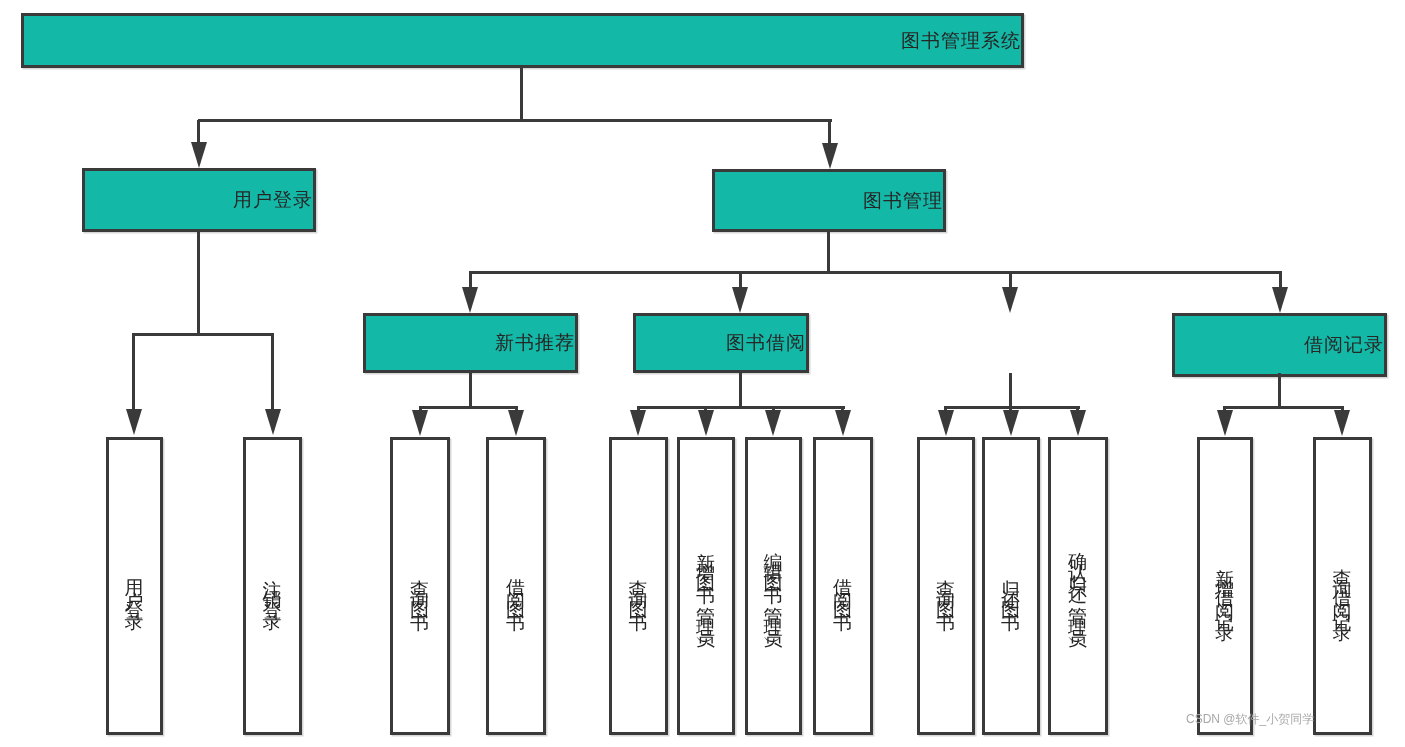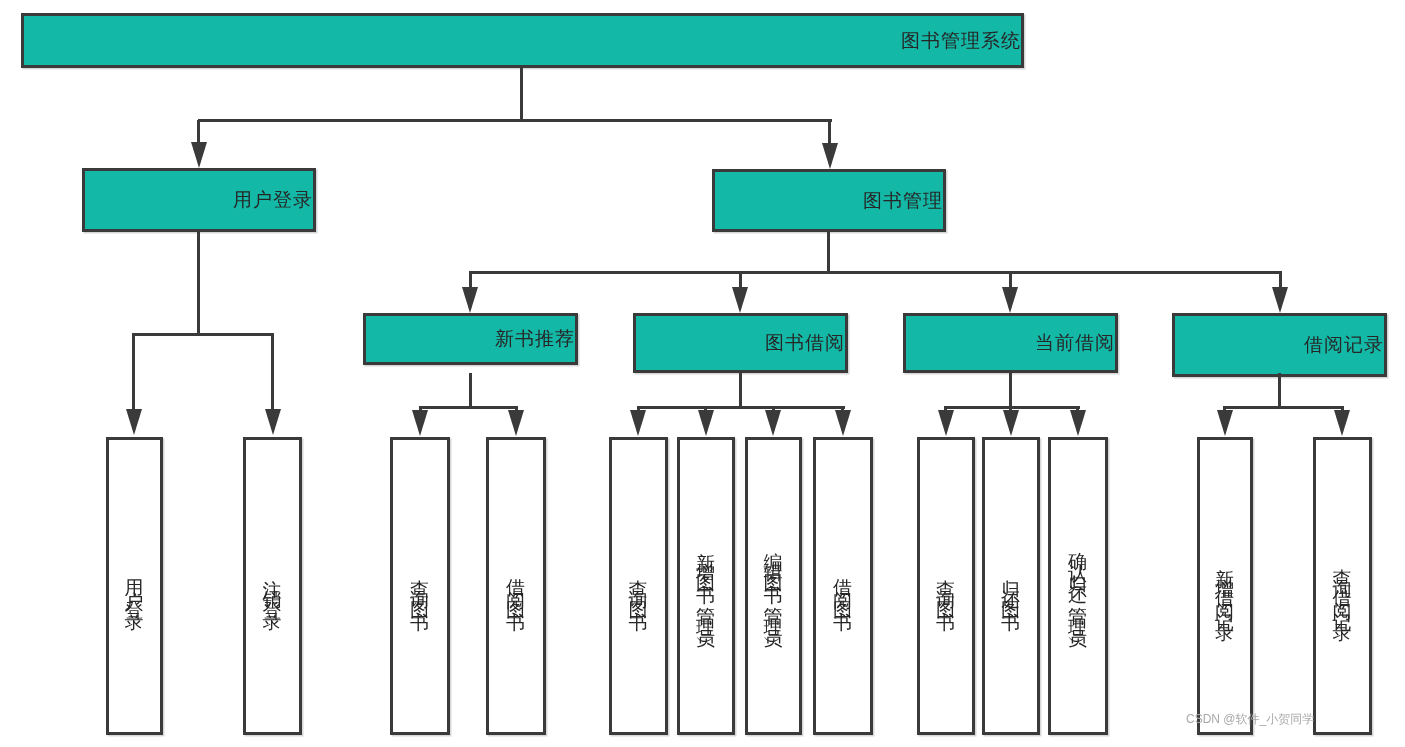--- a/index.html
+++ b/index.html
@@ -56,31 +56,28 @@
   </div>
 
   <div class="node" style="left:82px;top:168px;width:234px;height:64px;">
     <span class="hlabel">用户登录</span>
   </div>
 
   <div class="node" style="left:712px;top:169px;width:234px;height:63px;">
     <span class="hlabel">图书管理</span>
   </div>
 
-  <div class="node" style="left:363px;top:313px;width:215px;height:52px;">
+  <div class="node" style="left:363px;top:313px;width:215px;height:60px;">
     <span class="hlabel">新书推荐</span>
   </div>
 
-  <div class="node" style="left:633px;top:313px;width:215px;height:60px;">
+  <div class="node" style="left:633px;top:313px;width:176px;height:60px;">
     <span class="hlabel">图书借阅</span>
   </div>
 
-  <div class="node" style="left:903px;top:313px;width:215px;height:60px;">
-    <span class="hlabel">当前借阅</span>
-  </div>
 
   <div class="node" style="left:1172px;top:313px;width:215px;height:64px;">
     <span class="hlabel">借阅记录</span>
   </div>
 
   <div class="leaf" style="left:106px;width:57px;">
     <span class="vlabel">用户登录</span>
   </div>
   <div class="leaf" style="left:243px;width:59px;">
     <span class="vlabel">注销登录</span>

